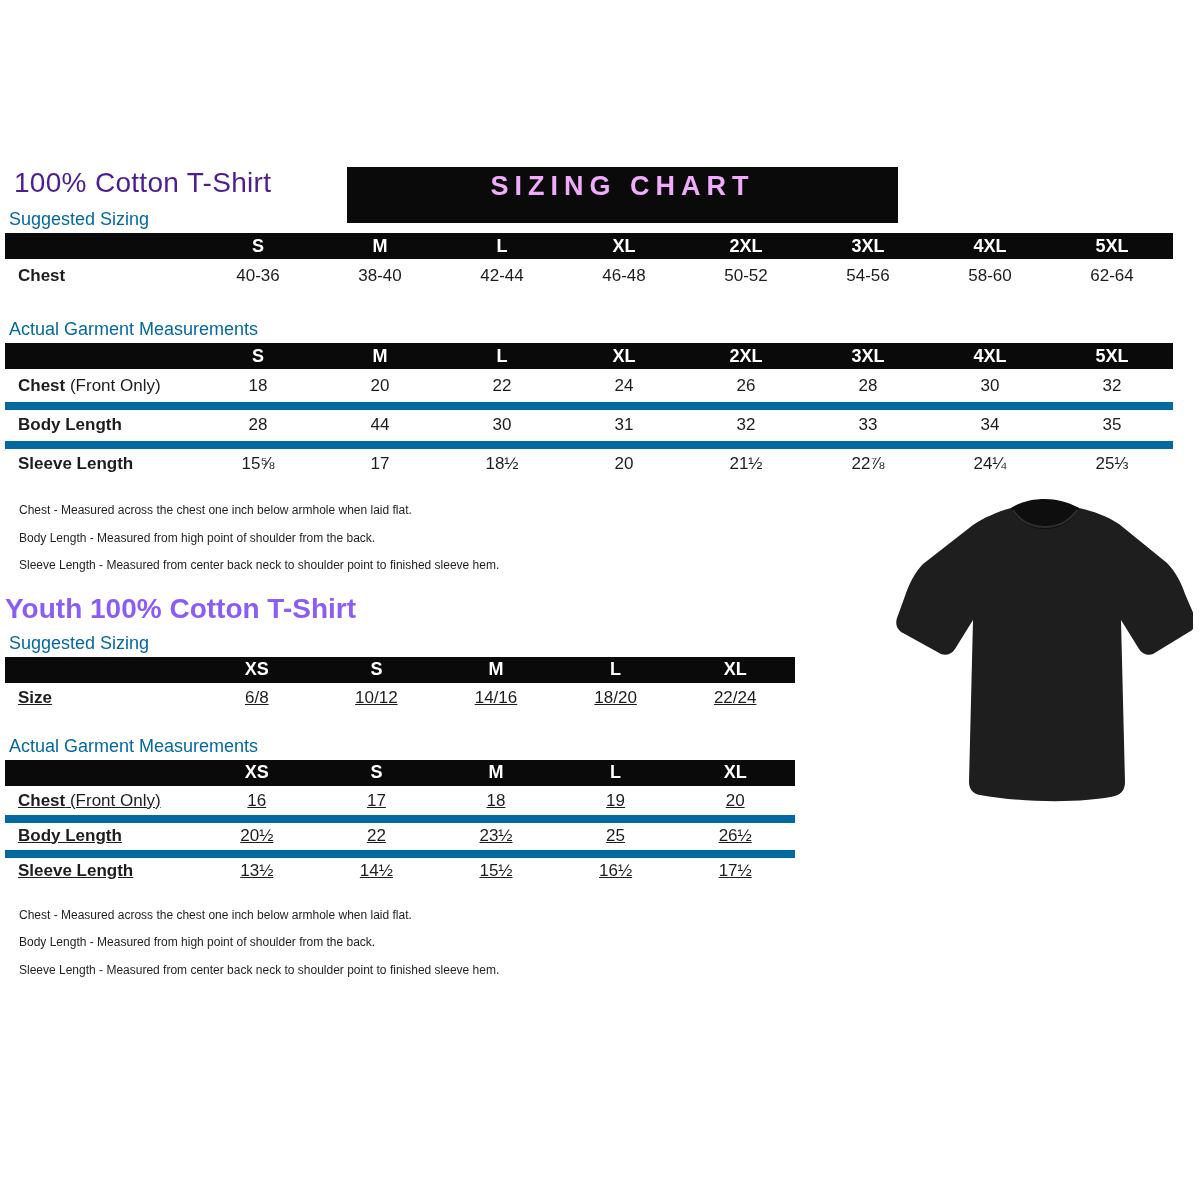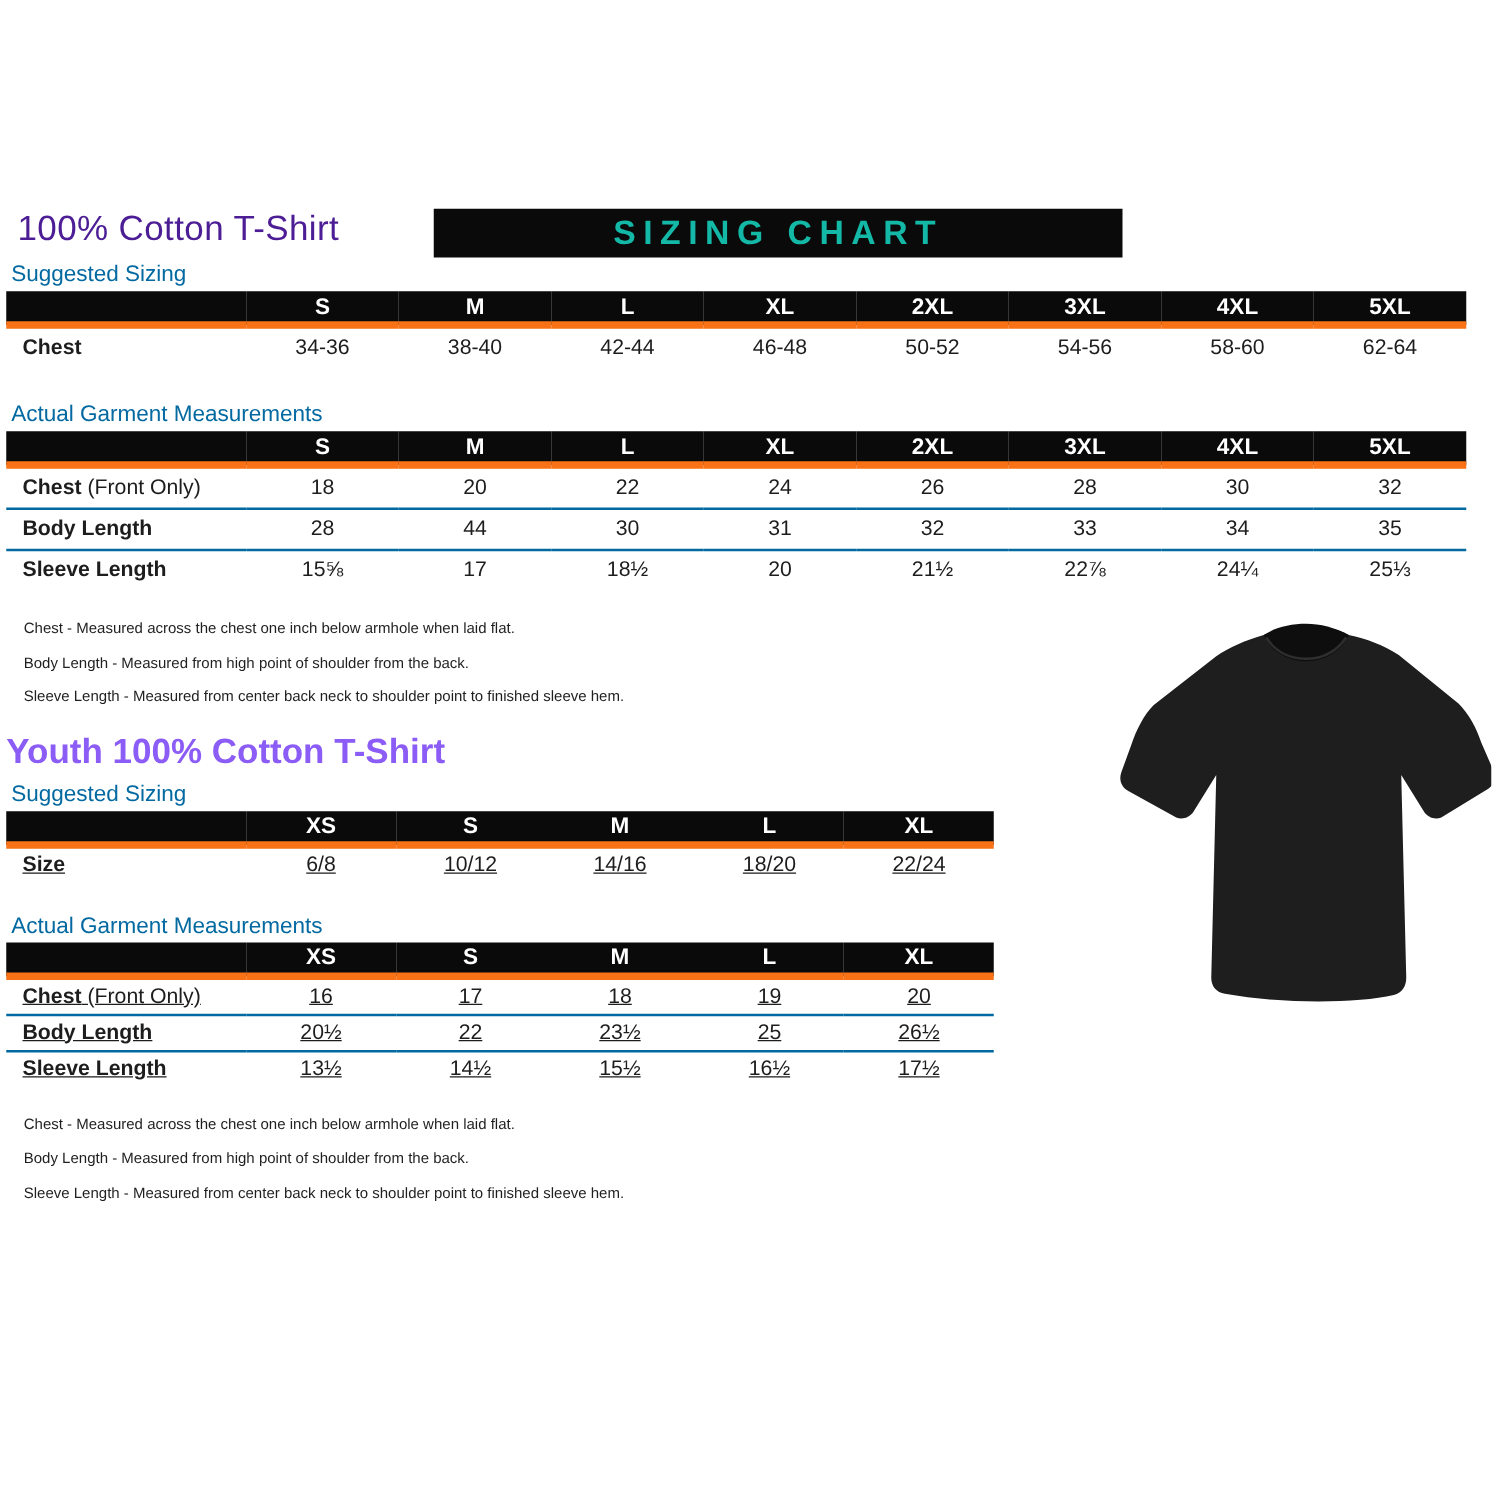--- a/index.html
+++ b/index.html
@@ -6,40 +6,40 @@
   html,body { background:#fff; }
   body {
     width:1200px; height:1200px; position:relative; overflow:hidden;
     font-family:"Liberation Sans", sans-serif; color:#1d1d1d;
   }
   .title {
     position:absolute; left:14px; top:167px;
     font-size:28px; font-weight:400; color:#4c1d95; letter-spacing:.3px;
   }
   .banner {
-    position:absolute; left:347px; top:167px; width:551px; height:39px;
-    background:#0a0a0a; color:#14b8a6; text-align:center; line-height:39px;
+    position:absolute; left:347px; top:167px; width:551px; height:56px;
+    background:#0a0a0a; color:#f0abfc; text-align:center; line-height:39px;
     font-size:27px; font-weight:700; letter-spacing:6px;
   }
   .content { position:absolute; left:5px; top:209px; width:1168px; }
   .sub-heading { font-size:18px; color:#0369a1; font-weight:400; margin:0 0 3px 4px; }
   .size-table { border-collapse:collapse; table-layout:fixed; }
   .adult-table { width:1168px; }
   .youth-table { width:790px; }
   .size-table thead th {
     background:#0a0a0a; color:#fff; height:27px;
     font-size:18px; font-weight:700; text-align:center;
     border-bottom:2px solid #fff;
   }
   .size-table tbody td {
     text-align:center; font-size:17px; color:#1d1d1d; padding:5px 0 6px;
   }
   .youth-table tbody td { padding:3px 0 4px;text-decoration:underline; }
-  .size-table tbody tr:first-child td { border-top:6px solid #f97316; }
-  .size-table tbody tr + tr td { border-top:2px solid #0369a1; }
+  .size-table tbody tr:first-child td { border-top:2px solid #f97316; }
+  .size-table tbody tr + tr td { border-top:8px solid #0369a1; }
   .size-table td.row-label, .size-table th.label-col { text-align:left; padding-left:13px; }
   .row-label .lbl { font-weight:700; }
   .row-label .lbl-suffix { font-weight:400; }
   .gap-lg { margin-top:27px; }
   .gap-md { margin-top:24px; }
   .notes { margin:17px 0 0 14px; }
   .notes .note-line { font-size:12px; line-height:27.5px; color:#1f1f1f; }
   .youth-title { margin:13px 0 8px 0; font-size:28px; font-weight:700; color:#8b5cf6; }
   .tshirt-wrap { position:absolute; left:893px; top:492px; width:300px; height:322px; }
 </style>
@@ -73,21 +73,21 @@
         <th>XL</th>
         <th>2XL</th>
         <th>3XL</th>
         <th>4XL</th>
         <th>5XL</th>
       </tr>
     </thead>
     <tbody>
       <tr>
         <td class="row-label"><span class="lbl">Chest</span></td>
-        <td>34-36</td>
+        <td>40-36</td>
         <td>38-40</td>
         <td>42-44</td>
         <td>46-48</td>
         <td>50-52</td>
         <td>54-56</td>
         <td>58-60</td>
         <td>62-64</td>
       </tr>
     </tbody>
   </table>

